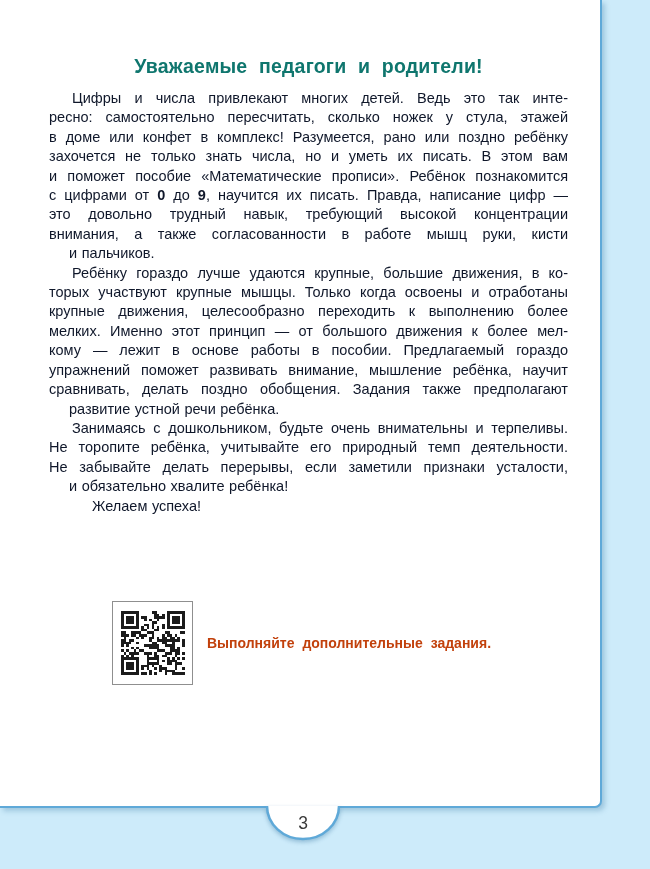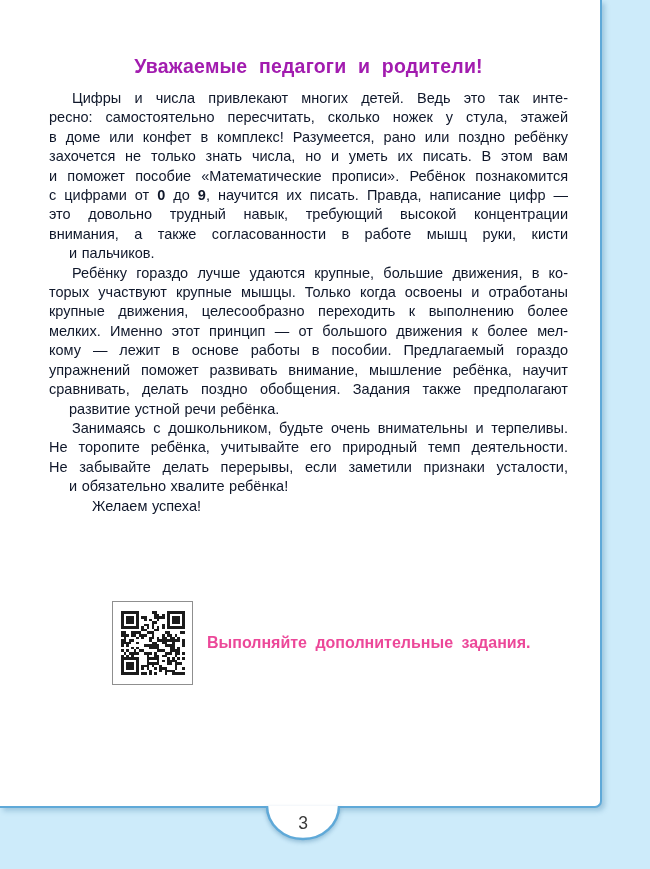--- a/index.html
+++ b/index.html
@@ -15,42 +15,42 @@
   .sheet{
     position:absolute;left:0;top:0;width:600px;height:806px;background:#ffffff;
     border-right:2.5px solid #5FA9D8;border-bottom:2.5px solid #5FA9D8;
     border-bottom-right-radius:7px;
     box-shadow:3px 3px 5px rgba(70,130,170,.35);
   }
   
   .content{position:absolute;left:49px;top:0;width:519px;z-index:2;}
   .title{
     position:absolute;left:0;top:55px;width:100%;text-align:center;
-    font-size:19.5px;font-weight:bold;color:#a21caf;
+    font-size:19.5px;font-weight:bold;color:#0f766e;
     word-spacing:6px;letter-spacing:.2px;
   }
   .paras{position:absolute;left:0;top:89px;width:100%;}
   .ln{
     font-size:14.5px;line-height:19.4px;color:#0f172a;
     text-align:justify;text-align-last:justify;
     word-spacing:.5px;
   }
   .ln.end{text-align-last:left;margin-left:20px;}
   .ln.ind{text-indent:23px;}
   .ln b{font-weight:bold;}
   
   .qr-box{
     position:absolute;left:112px;top:601px;width:81px;height:84px;z-index:2;
     background:#fff;border:1.5px solid #8f8f8f;box-sizing:border-box;
     display:flex;align-items:center;justify-content:center;
   }
   .qr-caption{
     position:absolute;left:207px;top:601px;height:84px;z-index:2;
     display:flex;align-items:center;
-    font-size:16px;font-weight:bold;color:#ec4899;word-spacing:4px;
+    font-size:14px;font-weight:bold;color:#c2410c;word-spacing:4px;
   }
   
   .tab-svg{position:absolute;left:265px;top:806px;z-index:3;
     filter:drop-shadow(0 2px 2px rgba(70,130,170,.45));}
   .page-num{
     position:absolute;left:265px;top:808px;width:76px;height:32px;z-index:4;
     text-align:center;line-height:30px;font-size:17.5px;color:#3A3A3A;
   }
 </style>
 </head>

